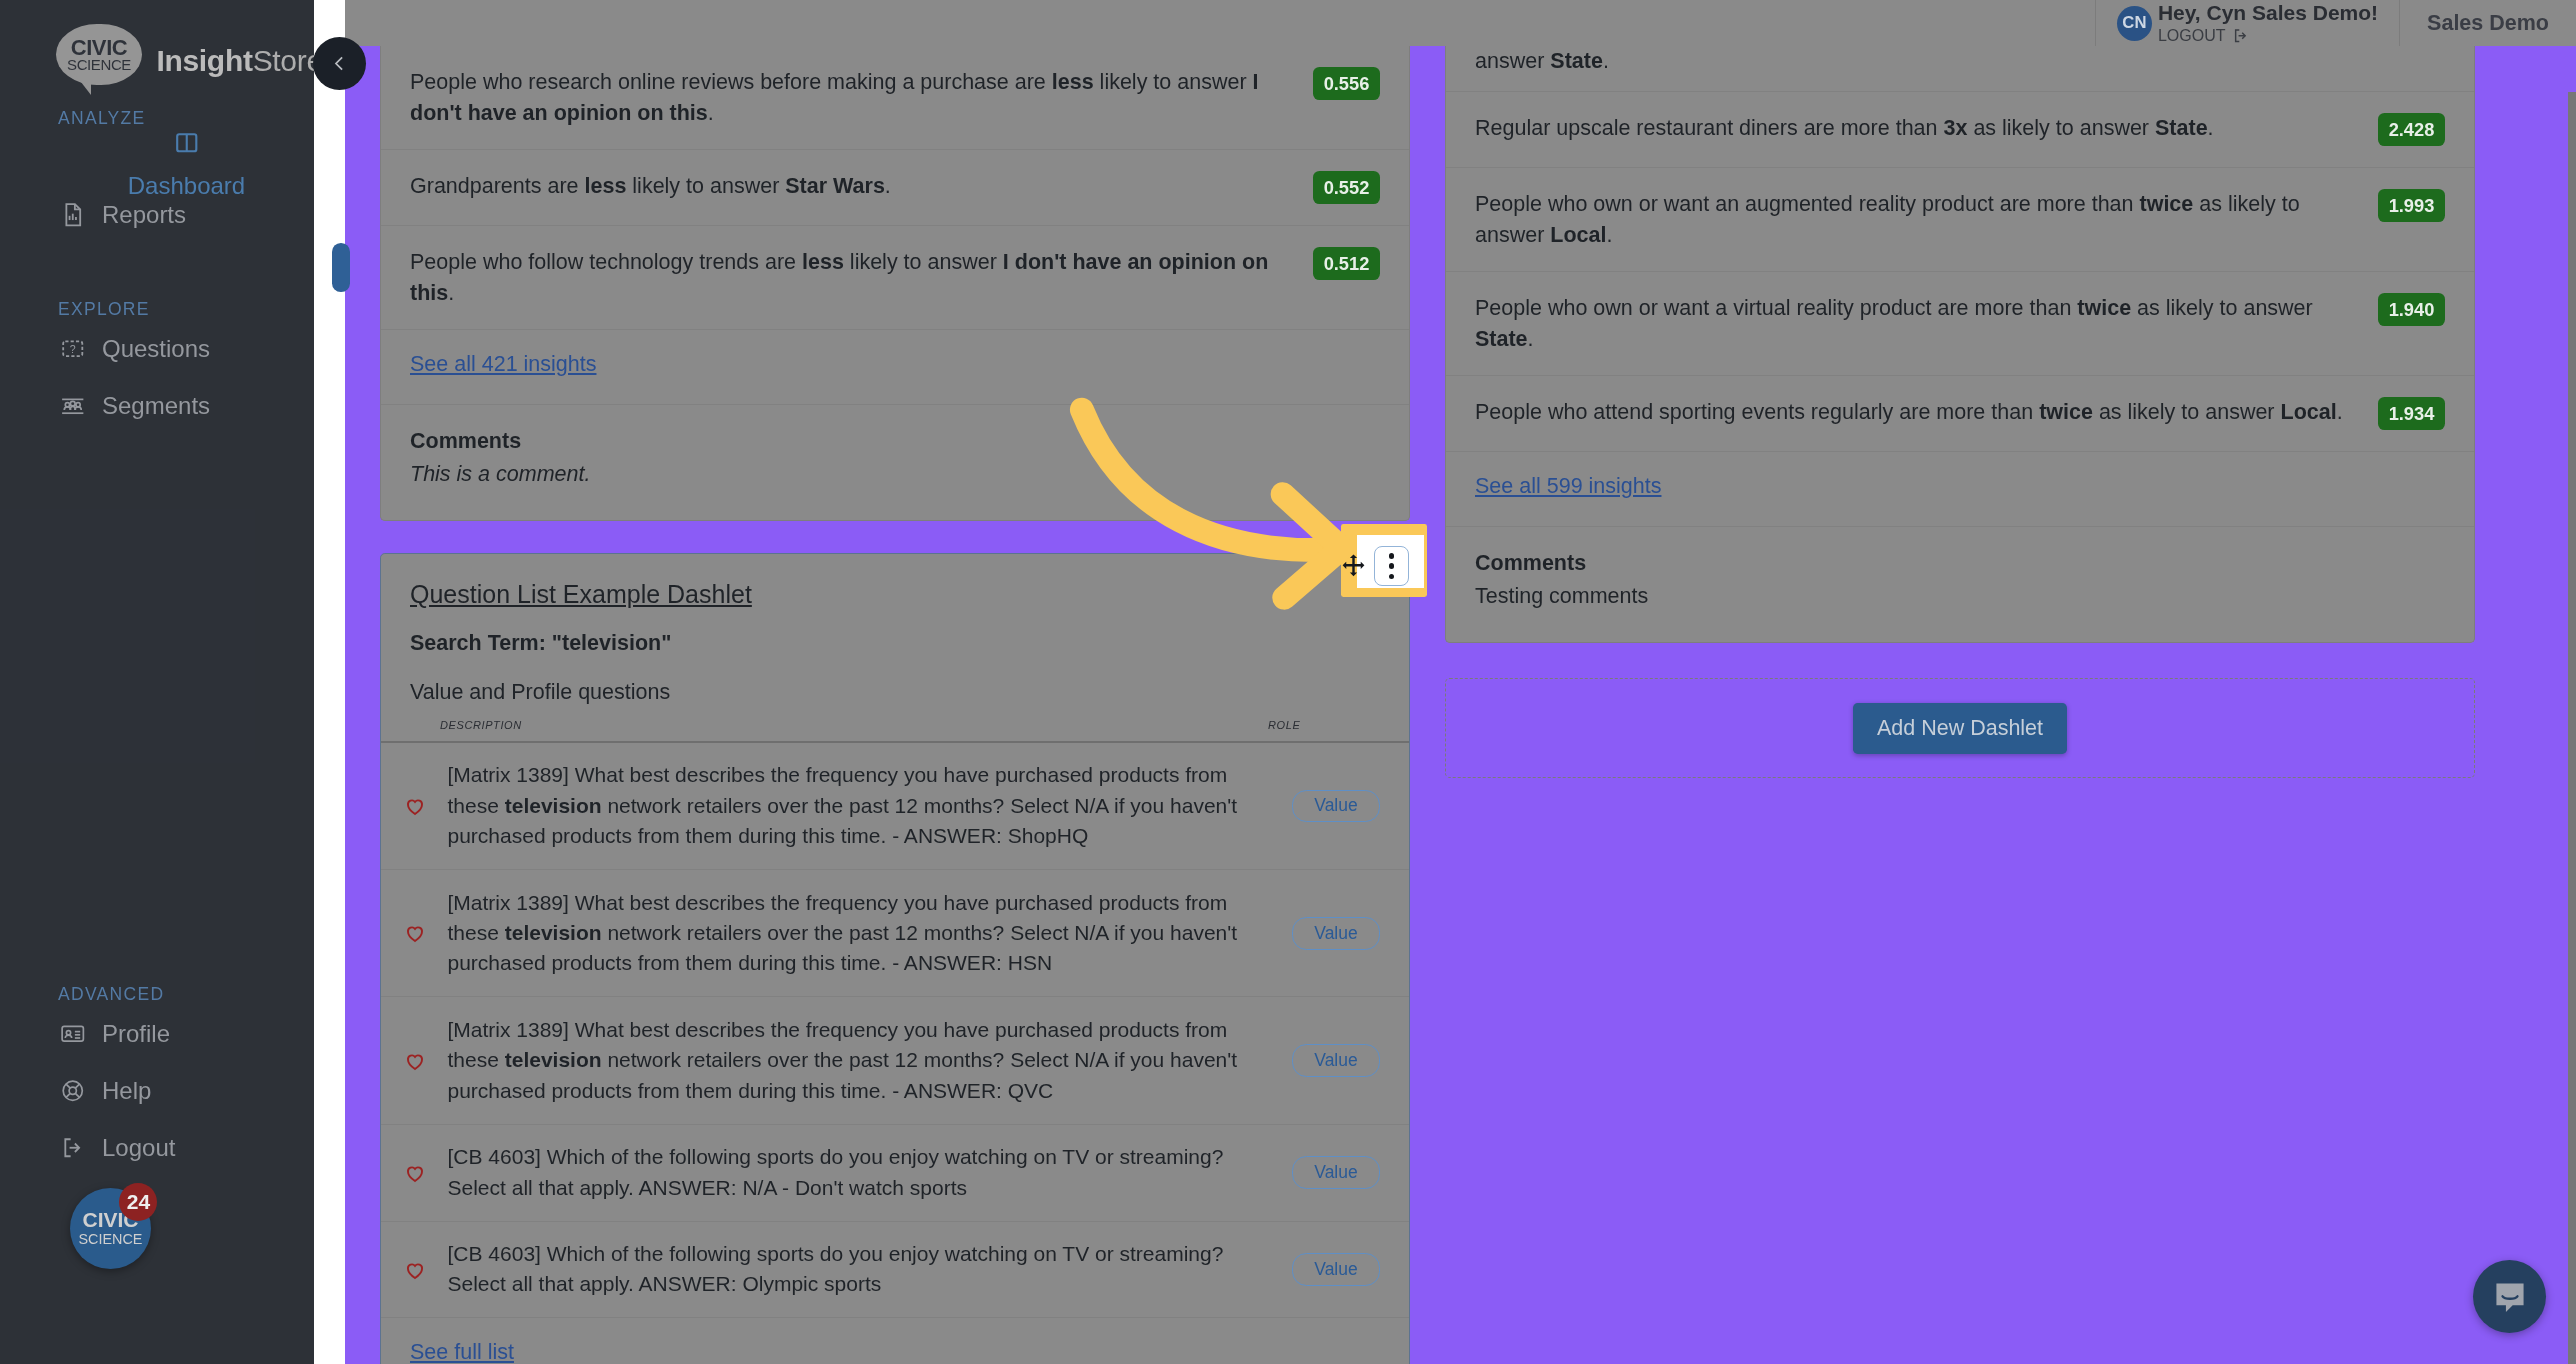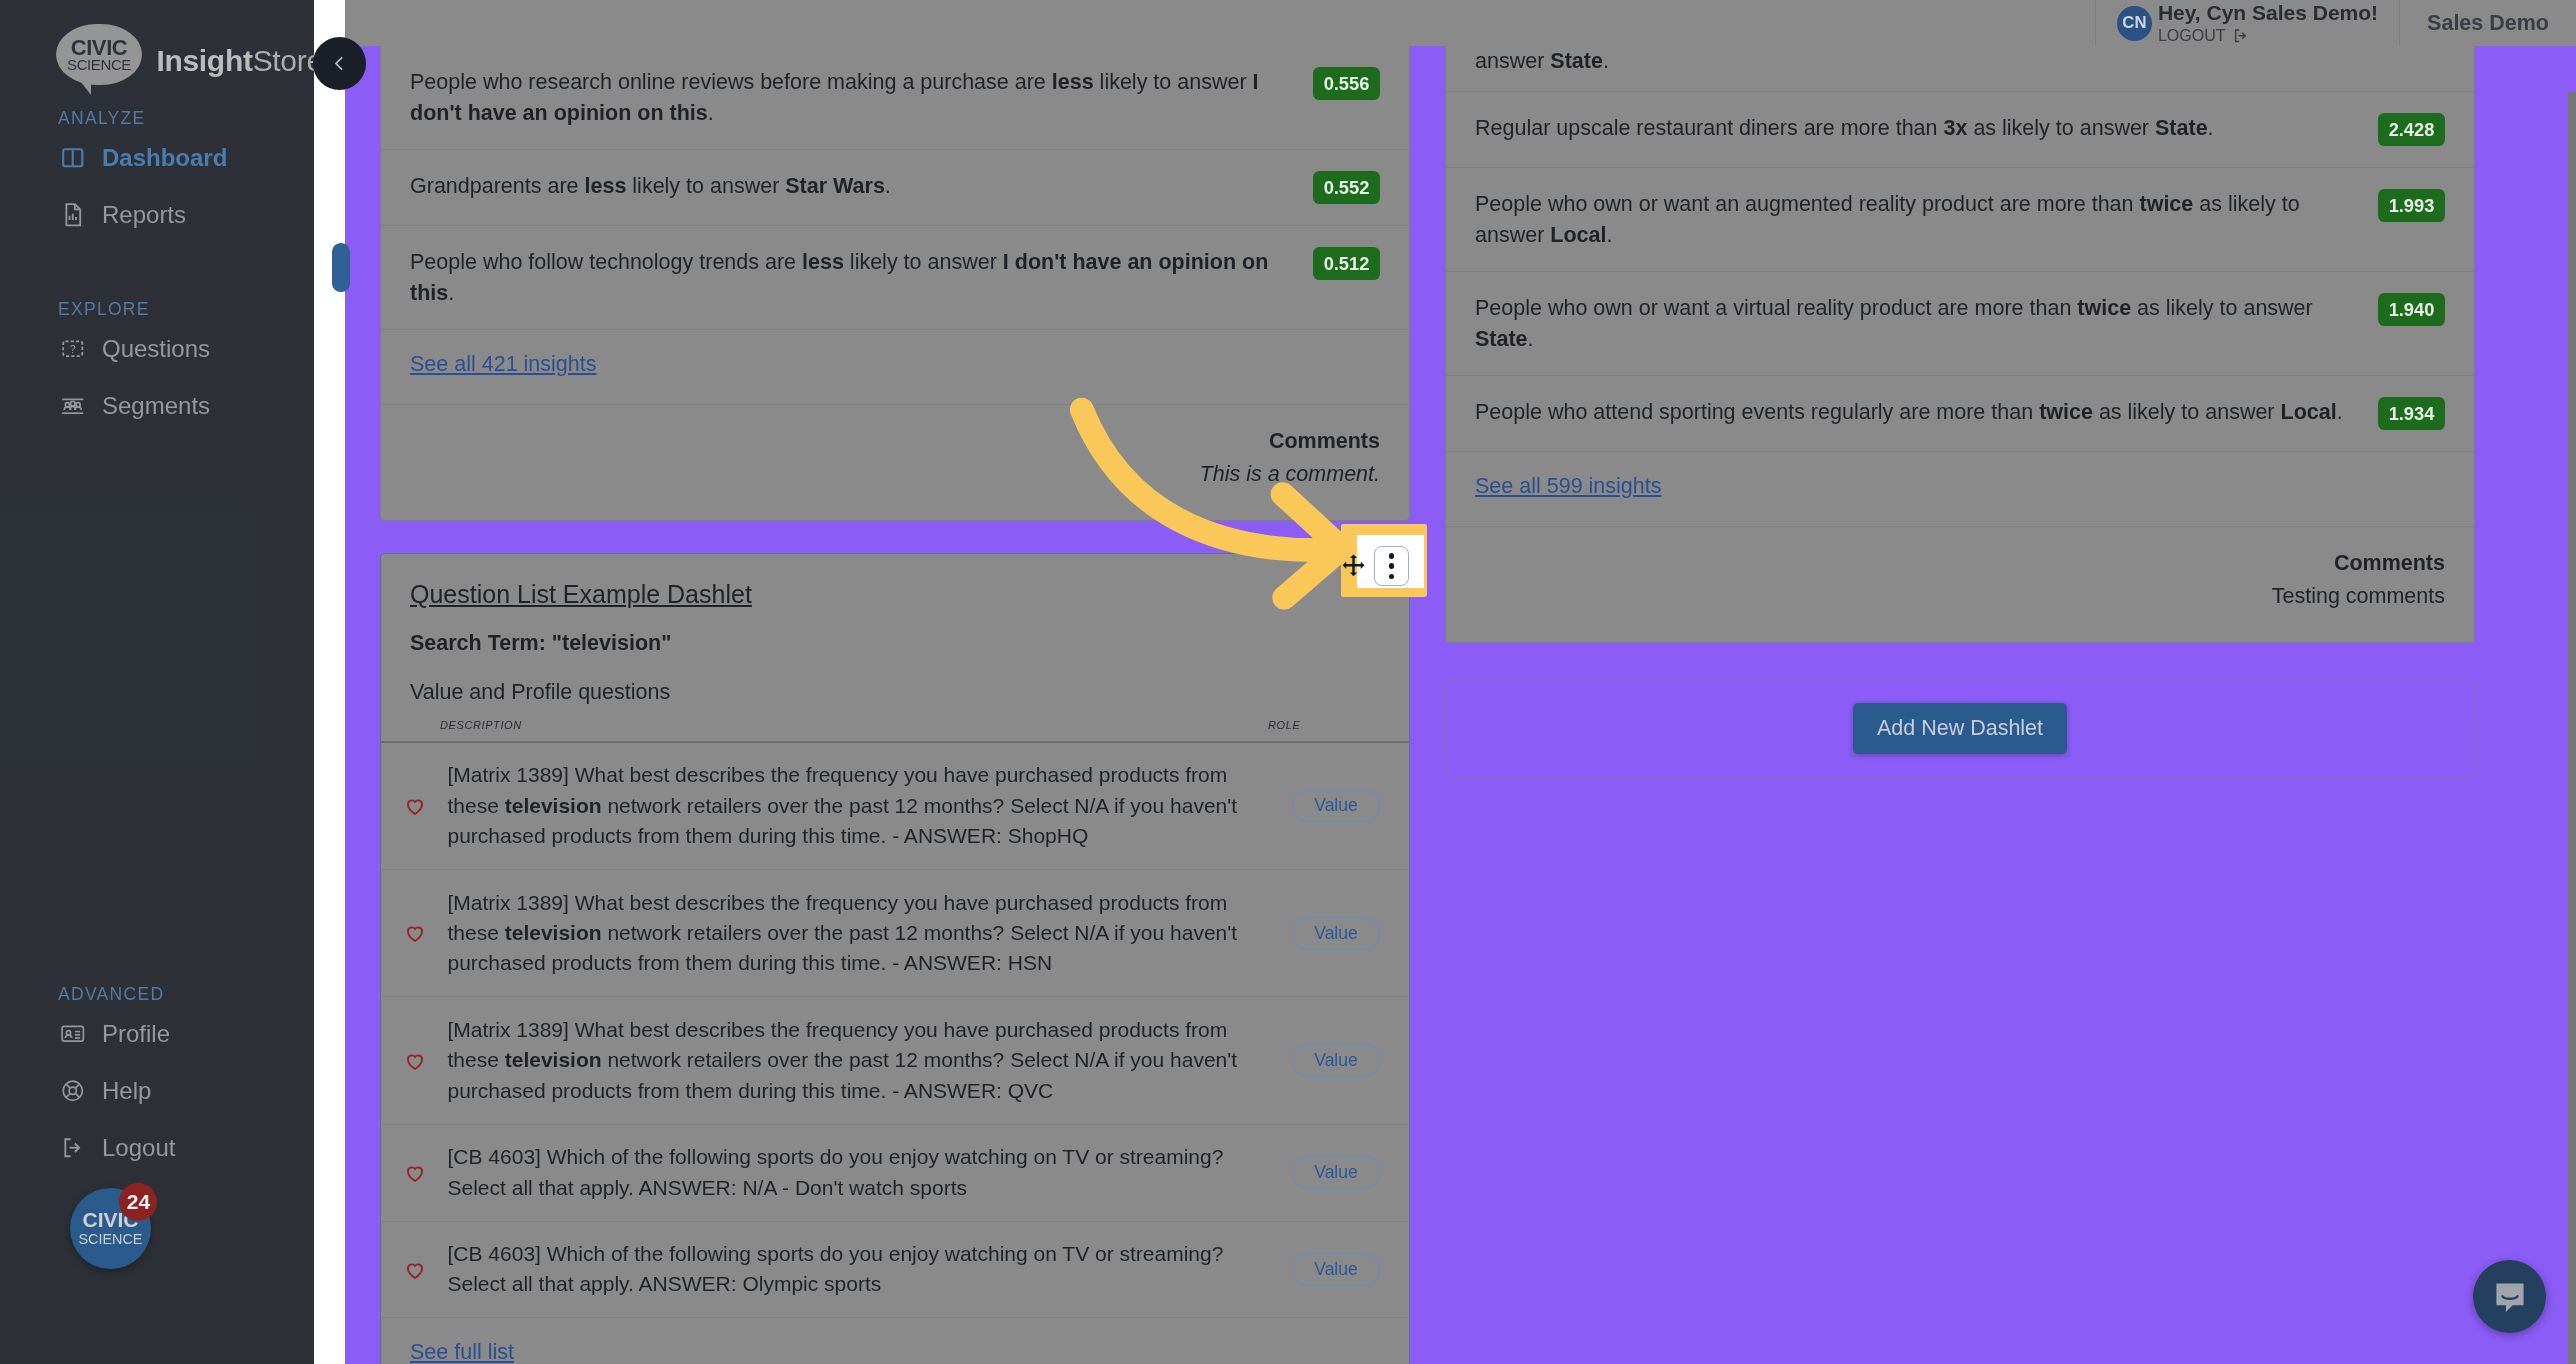--- a/index.html
+++ b/index.html
@@ -66,21 +66,21 @@
 
   .nav-group-label {
     color: #4a79ad; font-size: 17.5px; letter-spacing: 1.3px;
     padding: 0 0 0 29px; margin-top: 11px;
   }
   .nav-item {
     display: flex; align-items: center; gap: 16px;
     height: 57px; padding-left: 30px; cursor: pointer;
     color: #9a9ea5; font-size: 24px; position: relative;
   }
-  .nav-item.active { color: #3f7cb8; font-weight: 700; }
+  .nav-item.active { color: #3f7cb8; font-weight: 400; flex-direction: column; }
   .nav-item .ico { width: 27px; height: 27px; flex: none;
                    display: flex; align-items: center; justify-content: center; }
   .nav-item .ico svg { width: 25.5px; height: 25.5px; }
   .active-pill {
     position: absolute; left: 332px; top: 243px;
     width: 17.5px; height: 49px; border-radius: 8.8px;
     background: #2f6096; z-index: 5;
   }
   .fab {
     position: absolute; left: 70px; top: 1188px;
@@ -148,21 +148,21 @@
   .insight-text b { font-weight: 700; }
   .score {
     flex: none; min-width: 67px; text-align: center;
     background: #1d6b1d; color: #e8f0e8; font-weight: bold;
     font-size: 18.3px; border-radius: 6.4px; padding: 5.6px 9.6px;
   }
   .see-all {
     display: block; padding: 22px 29px 27px 29px;
     color: #2a4f93; font-size: 21.5px; text-decoration: underline; cursor: pointer;
   }
-  .comments-block { padding: 24px 29px 33px 29px; text-align: right; }
+  .comments-block { padding: 24px 29px 33px 29px; }
   .comments-title { font-weight: bold; font-size: 21.5px; color: #1f2328; }
   .comments-body { font-size: 21.5px; color: #1f2328; margin-top: 8px; }
   .comments-body.italic { font-style: italic; }
 
   
   .dashlet-head { padding: 25.5px 29px 0 29px; position: relative; }
   .dashlet-title { font-size: 25px; color: #1f2328; text-decoration: underline; }
   .dashlet-sub-b { font-weight: bold; font-size: 21.5px; margin-top: 22px; color: #1f2328; }
   .dashlet-sub { font-size: 21.5px; margin-top: 24px; color: #1f2328; }
   .dashlet-tools {

